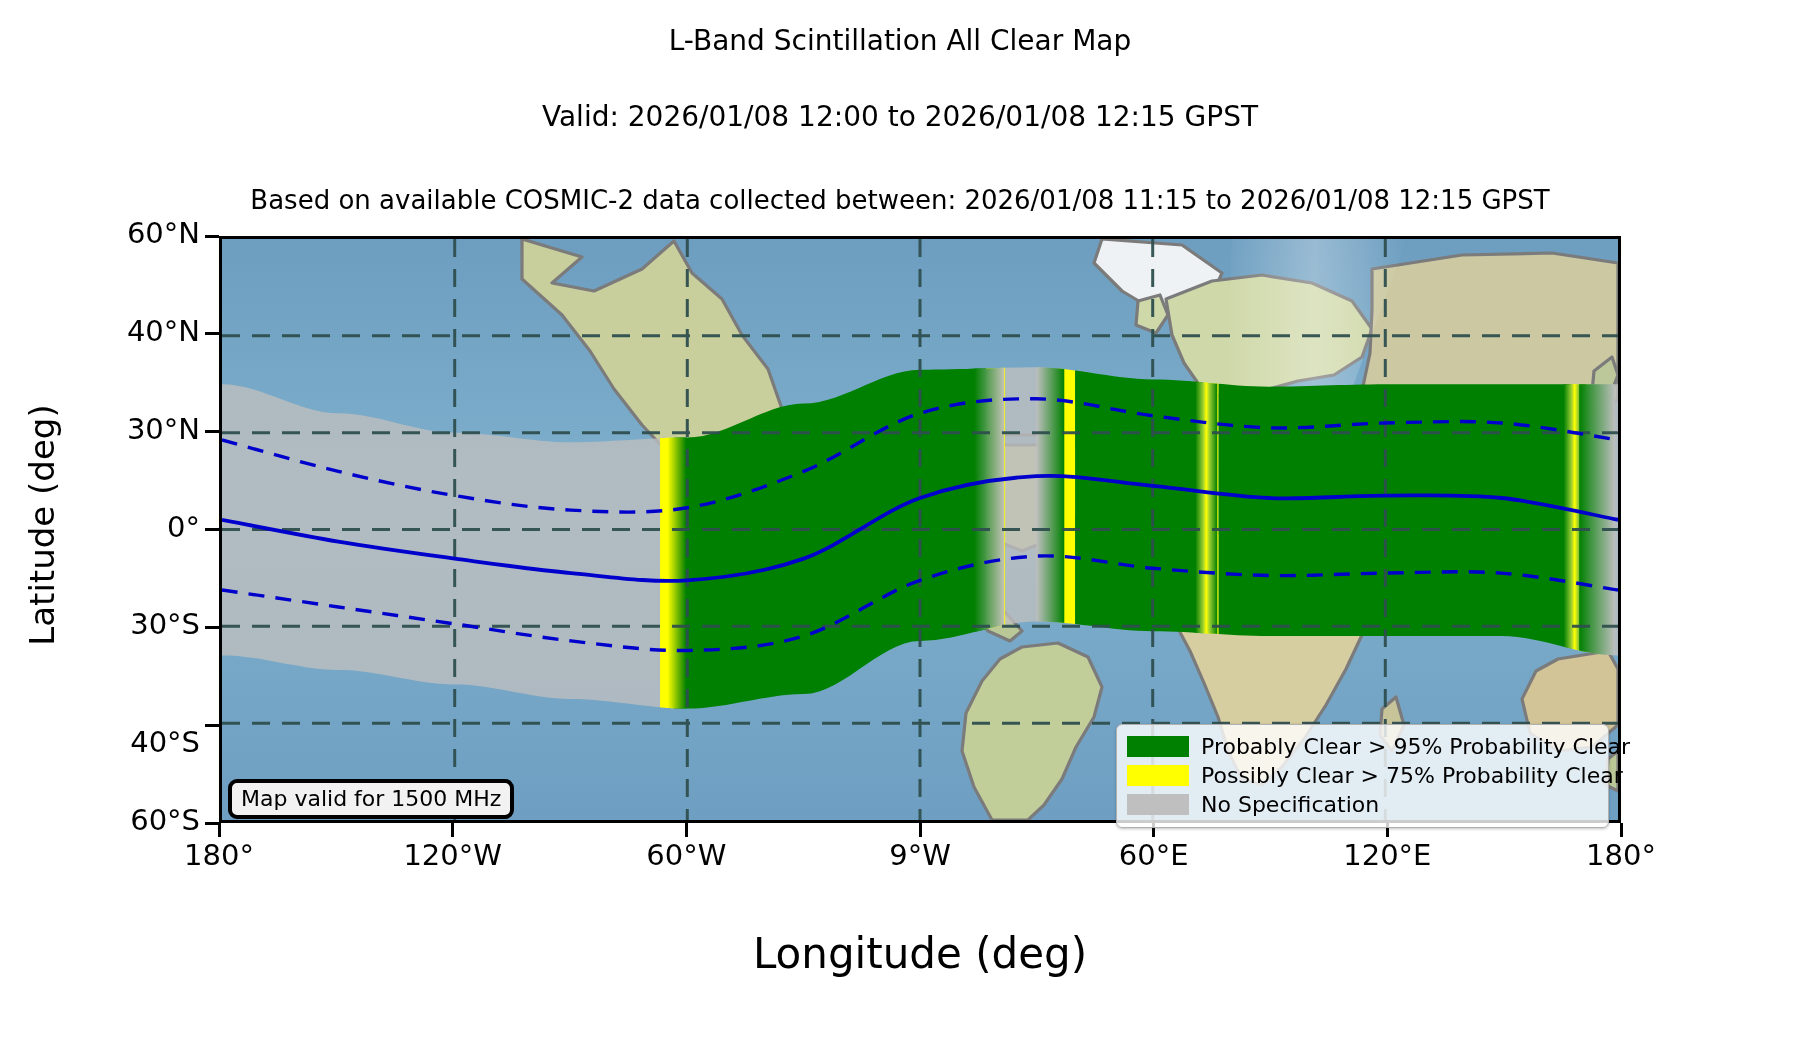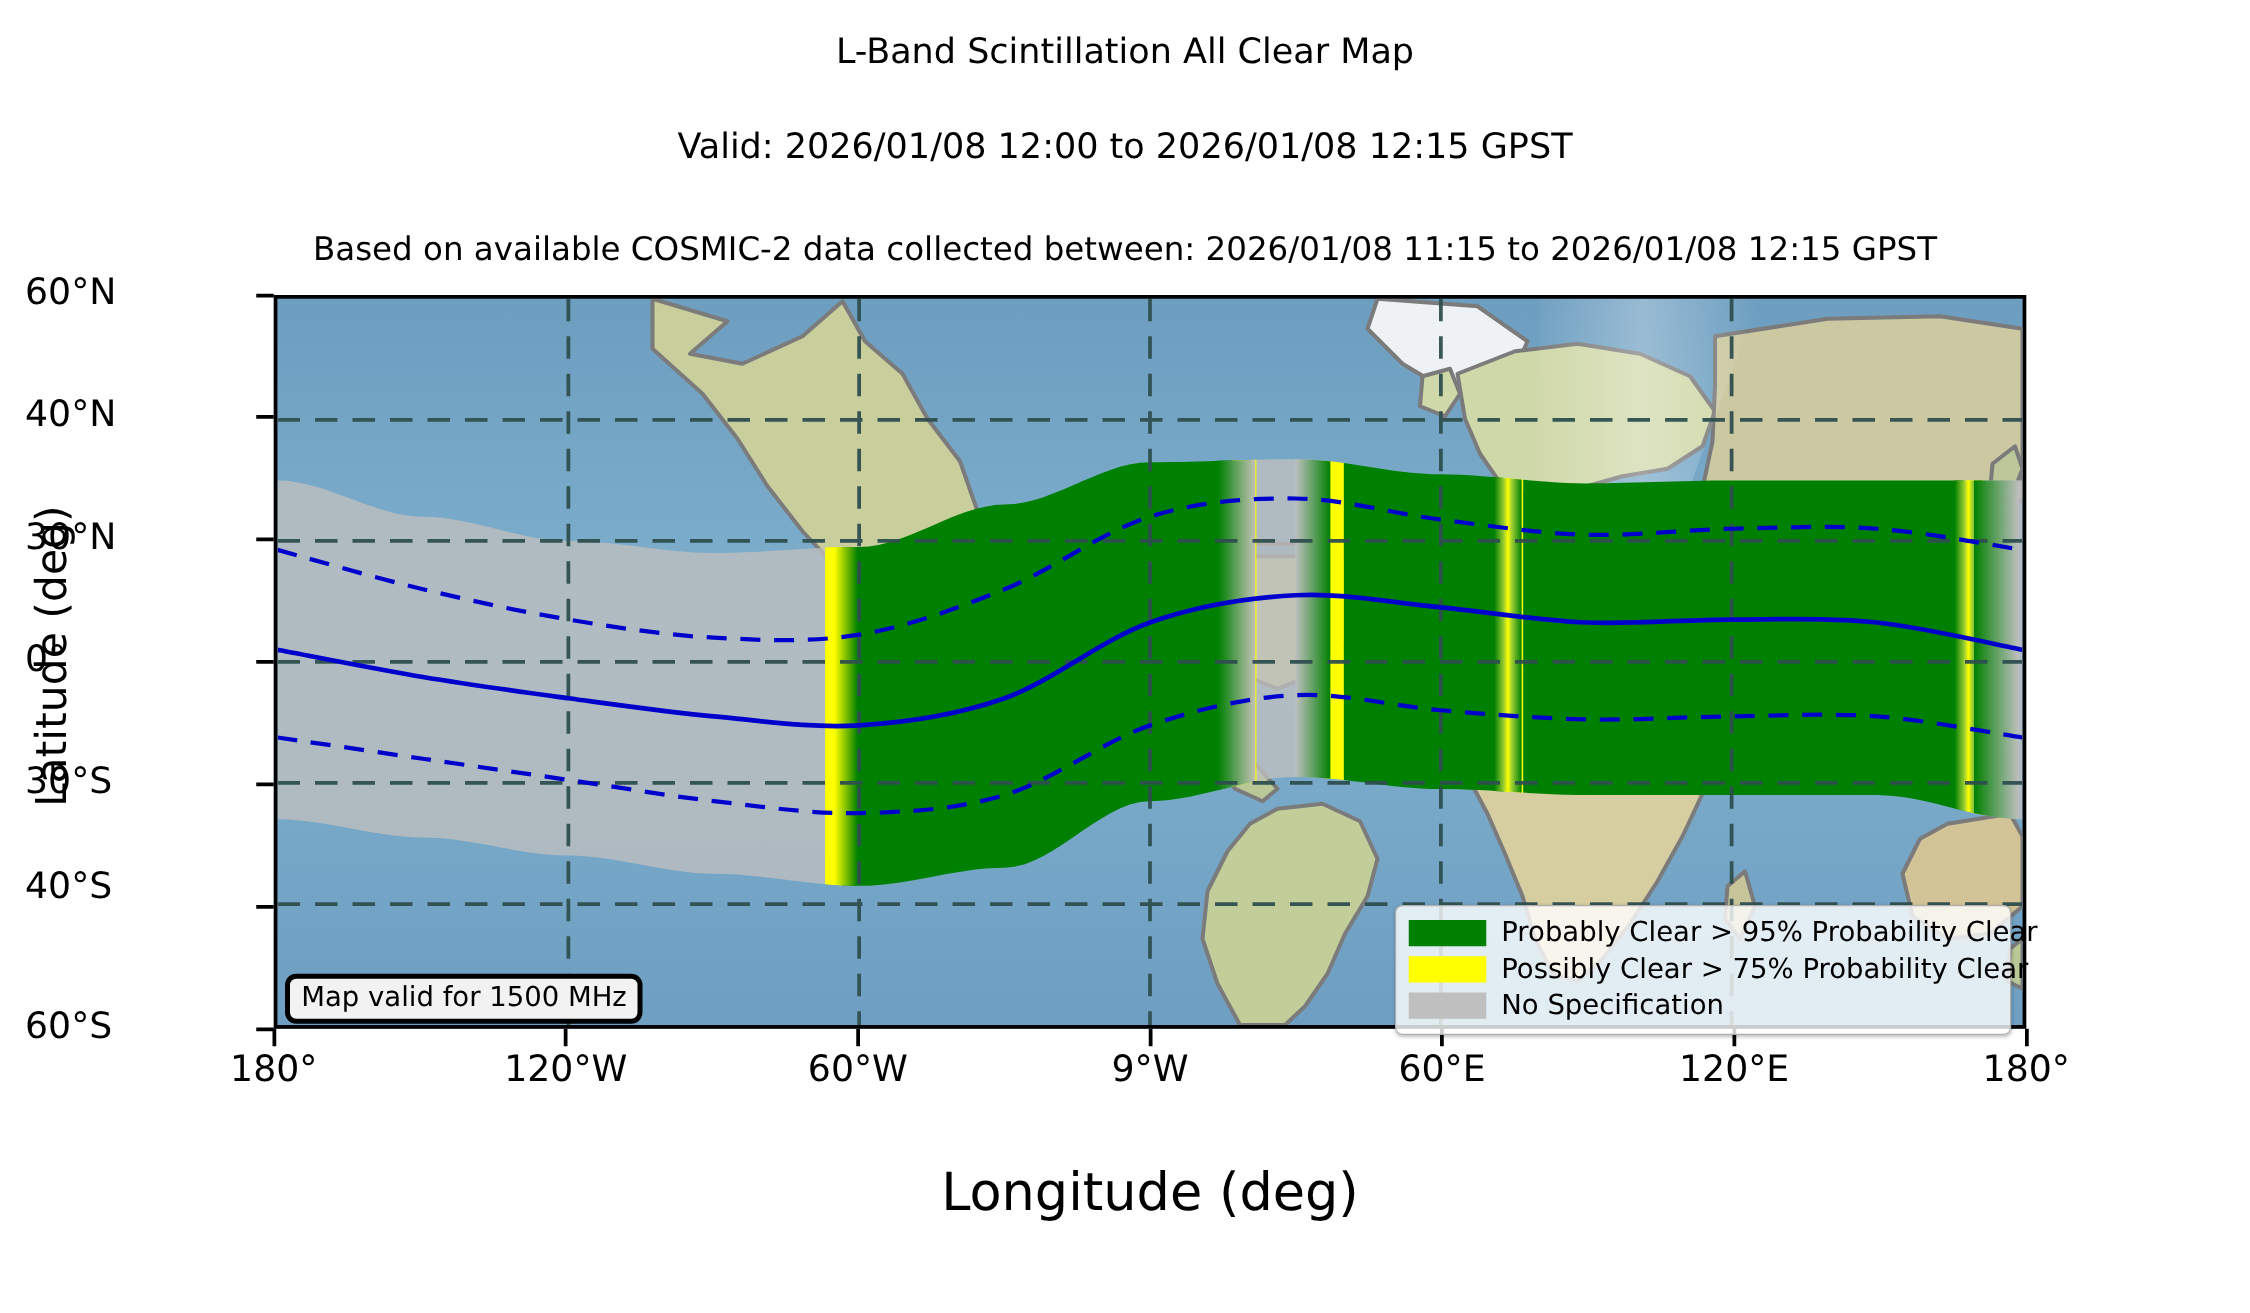--- a/index.html
+++ b/index.html
@@ -32,21 +32,21 @@
     position:absolute;left:219px;top:236px;width:1402px;height:587px;
     box-sizing:border-box;border:3px solid #000;overflow:hidden;
     background:#7fa8c9;
   }
   #plot svg{position:absolute;left:0;top:0;}
 
   
   .tick{position:absolute;background:#000;}
   .tick-y{left:205px;width:14px;height:3px;}
   .tick-x{top:823px;width:3px;height:14px;}
-  .ylab{position:absolute;right:1600px;width:180px;font-size:29px;}
+  .ylab{position:absolute;right:1600px;width:180px;text-align:right;font-size:29px;}
   .xlab{position:absolute;top:838px;width:220px;text-align:center;font-size:29px;}
 
   
   #legend{
     position:absolute;left:1116px;top:724px;width:493px;
     background:rgba(255,255,255,0.80);
     border:1px solid #b0b0b0;border-radius:6px;
     padding:7px 10px 8px 10px;box-sizing:border-box;
     box-shadow:0 1px 3px rgba(0,0,0,0.25);
     text-align:center;
@@ -209,21 +209,21 @@
       <div class="ylab" style="top: 216px;">60°N</div>
       <div class="tick tick-y" style="top: 332.333px;"></div>
       <div class="ylab" style="top: 313.833px;">40°N</div>
       <div class="tick tick-y" style="top: 430.167px;"></div>
       <div class="ylab" style="top: 411.667px;">30°N</div>
       <div class="tick tick-y" style="top: 528px;"></div>
       <div class="ylab" style="top: 509.5px;">0°</div>
       <div class="tick tick-y" style="top: 625.833px;"></div>
       <div class="ylab" style="top: 607.333px;">30°S</div>
       <div class="tick tick-y" style="top: 723.667px;"></div>
-      <div class="ylab" style="top: 691px;">40°S</div>
+      <div class="ylab" style="top: 725px;">40°S</div>
       <div class="tick tick-y" style="top: 821.5px;"></div>
       <div class="ylab" style="top: 803px;">60°S</div>
     </div>
 
   <div id="xaxis">
       <div class="tick tick-x" style="left: 217.5px;"></div>
       <div class="xlab" style="left: 109px;">180°</div>
       <div class="tick tick-x" style="left: 451.167px;"></div>
       <div class="xlab" style="left: 342.667px;">120°W</div>
       <div class="tick tick-x" style="left: 684.833px;"></div>

